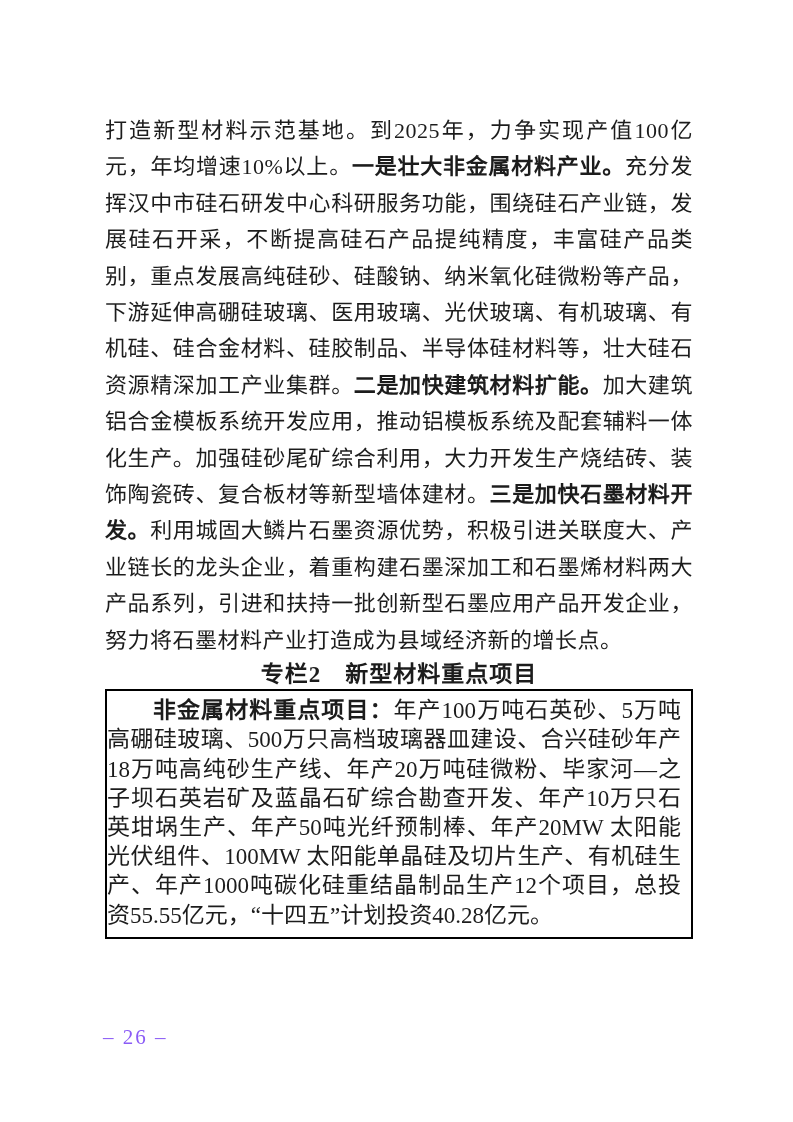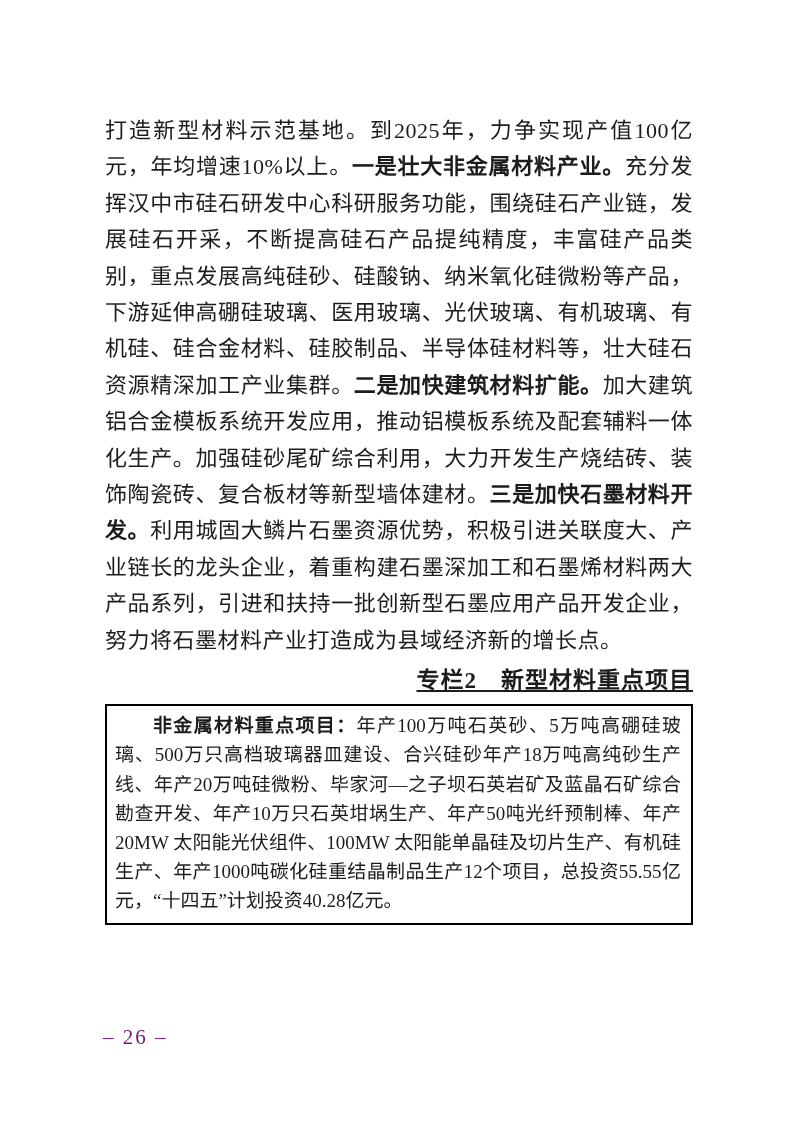--- a/index.html
+++ b/index.html
@@ -25,50 +25,48 @@
   .body-text {
     font-size: 22px;
     line-height: 36.4px;
     text-align: justify;
     letter-spacing: 0.5px;
   }
   .body-text .bold-run {
     font-weight: bold;
   }
   .panel-title {
-    margin-top: 8px;
-    text-align: right;
+    margin-top: 2px;
+    text-align: center;
     font-weight: bold;
     font-size: 23px;
     line-height: 28px;
     letter-spacing: 1px;
-    text-decoration: underline;
   }
   .panel {
-    margin-top: 9px;
     border: 2px solid #000000;
-    padding: 5px 10px 7px 8px;
-    font-size: 19px;
+    padding: 5px 10px 7px 0;
+    font-size: 23px;
     line-height: 29.2px;
     text-align: justify;
   }
   .panel p {
     margin: 0;
     text-indent: 2em;
   }
   .panel .para-label {
     font-weight: bold;
   }
   .page-number {
     position: absolute;
     left: 103px;
     top: 1025px;
     font-size: 21px;
     letter-spacing: 2px;
-    color: #701a75;
+    color: #8b5cf6;
   }
 </style>
 </head>
 <body>
 
 <div class="page">
 
   <div class="content">
 
     <div class="body-text">

